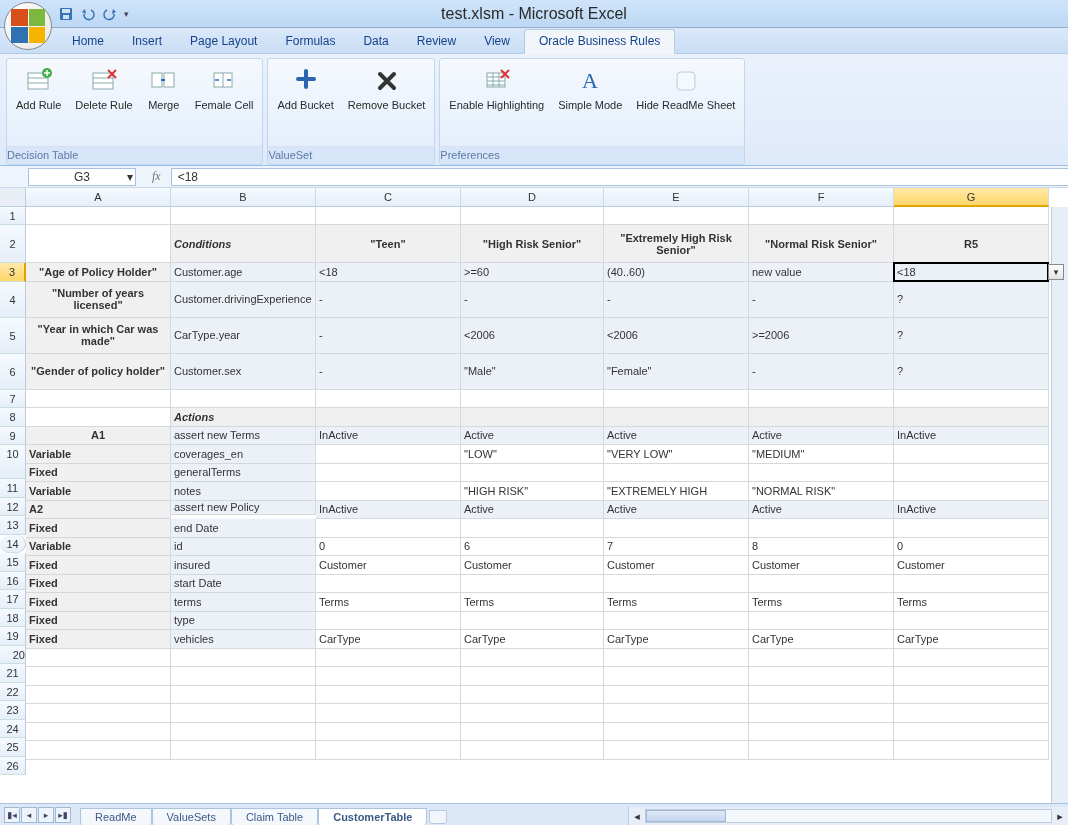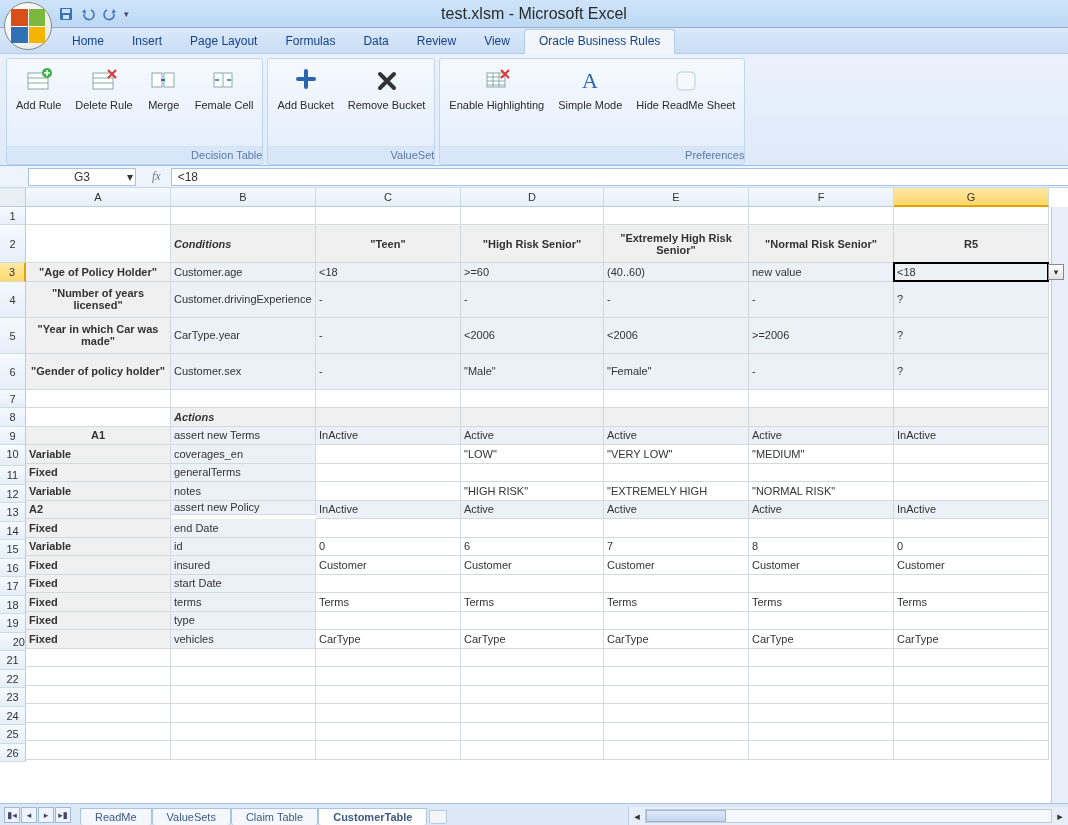--- a/index.html
+++ b/index.html
@@ -16,21 +16,21 @@
 
   
   .ribbon-tabs { height: 26px; background: linear-gradient(#dbe9fb, #c9ddf4); padding-left: 58px; display: flex; align-items: flex-end; gap: 0; border-bottom: 1px solid #b3cce6; }
   .ribbon-tab { padding: 4px 14px 5px 14px; font-size: 12px; color: #15428b; cursor: pointer; }
   .ribbon-tab.active { background: #f2f6fb; border: 1px solid #b3cce6; border-bottom: 1px solid #f2f6fb; border-radius: 3px 3px 0 0; position: relative; top: 1px; }
 
   
   .ribbon { height: 112px; background: linear-gradient(#eaf1fb, #dfeafa); border-bottom: 1px solid #9ac0e6; display: flex; padding: 4px 6px 0 6px; gap: 4px; }
   .rgroup { border: 1px solid #c0d6ef; border-radius: 3px; background: linear-gradient(#f5f9fe, #e2edfb); display: flex; flex-direction: column; }
   .rgroup-body { flex: 1; display: flex; align-items: flex-start; padding: 4px 6px; gap: 8px; }
-  .rgroup-label { text-align: right; font-size: 11px; color: #5a7aa5; padding: 2px 0 3px 0; background: rgba(200,220,245,.45); border-top: 1px solid #d4e2f3; }
+  .rgroup-label { text-align: left; font-size: 11px; color: #5a7aa5; padding: 2px 0 3px 0; background: rgba(200,220,245,.45); border-top: 1px solid #d4e2f3; }
   .rbtn { display: flex; flex-direction: column; align-items: center; text-align: center; font-size: 11px; color: #2a2a2a; cursor: pointer; min-width: 40px; padding: 2px 3px; line-height: 1.2; }
   .rbtn .ic { width: 32px; height: 32px; margin-bottom: 2px; display: flex; align-items: center; justify-content: center; }
 
   
   .formulabar { height: 22px; display: flex; align-items: center; border-bottom: 1px solid #c7d6ea; background: #eef4fc; font-size: 12px; }
   .namebox { width: 108px; height: 18px; margin: 0 6px 0 28px; border: 1px solid #a8c1df; background: #fff; display: flex; align-items: center; justify-content: center; position: relative; }
   .namebox-dd { position: absolute; right: 2px; font-size: 12px; color: #333; }
   .fx { font-style: italic; font-family: "Cambria Math", serif; font-size: 12px; color: #777; margin: 0 10px; }
   .fx-input { flex: 1; height: 18px; border: 1px solid #a8c1df; border-right: none; background: #fff; padding: 0 6px; display: flex; align-items: center; }
 
@@ -260,25 +260,25 @@
   <div class="rowheads" id="rowheads">
       <div class="rowhead" style="height: 18.5px; line-height: 18.5px;">1</div>
       <div class="rowhead" style="height: 38px; line-height: 38px;">2</div>
       <div class="rowhead sel" style="height: 18.5px; line-height: 18.5px;">3</div>
       <div class="rowhead" style="height: 36px; line-height: 36px;">4</div>
       <div class="rowhead" style="height: 36px; line-height: 36px;">5</div>
       <div class="rowhead" style="height: 36px; line-height: 36px;">6</div>
       <div class="rowhead" style="height: 18.5px; line-height: 18.5px;">7</div>
       <div class="rowhead" style="height: 18.5px; line-height: 18.5px;">8</div>
       <div class="rowhead" style="height: 18.5px; line-height: 18.5px;">9</div>
-      <div class="rowhead" style="height: 21px; line-height: 18.5px;">10</div>
+      <div class="rowhead" style="height: 34px; line-height: 18.5px;">10</div>
       <div class="rowhead" style="height: 18.5px; line-height: 18.5px;">11</div>
       <div class="rowhead" style="height: 18.5px; line-height: 18.5px;">12</div>
       <div class="rowhead" style="height: 18.5px; line-height: 18.5px;">13</div>
-      <div class="rowhead" style="height: 18.5px; line-height: 18.5px;">14</div>
+      <div class="rowhead" style="height: 18.5px; line-height: 18.5px; border-radius: 9px;">14</div>
       <div class="rowhead" style="height: 18.5px; line-height: 18.5px;">15</div>
       <div class="rowhead" style="height: 18.5px; line-height: 18.5px;">16</div>
       <div class="rowhead" style="height: 18.5px; line-height: 18.5px;">17</div>
       <div class="rowhead" style="height: 18.5px; line-height: 18.5px;">18</div>
       <div class="rowhead" style="height: 18.5px; line-height: 18.5px;">19</div>
       <div class="rowhead" style="height: 18.5px; line-height: 18.5px; text-align: right;">20</div>
       <div class="rowhead" style="height: 18.5px; line-height: 18.5px;">21</div>
       <div class="rowhead" style="height: 18.5px; line-height: 18.5px;">22</div>
       <div class="rowhead" style="height: 18.5px; line-height: 18.5px;">23</div>
       <div class="rowhead" style="height: 18.5px; line-height: 18.5px;">24</div>

